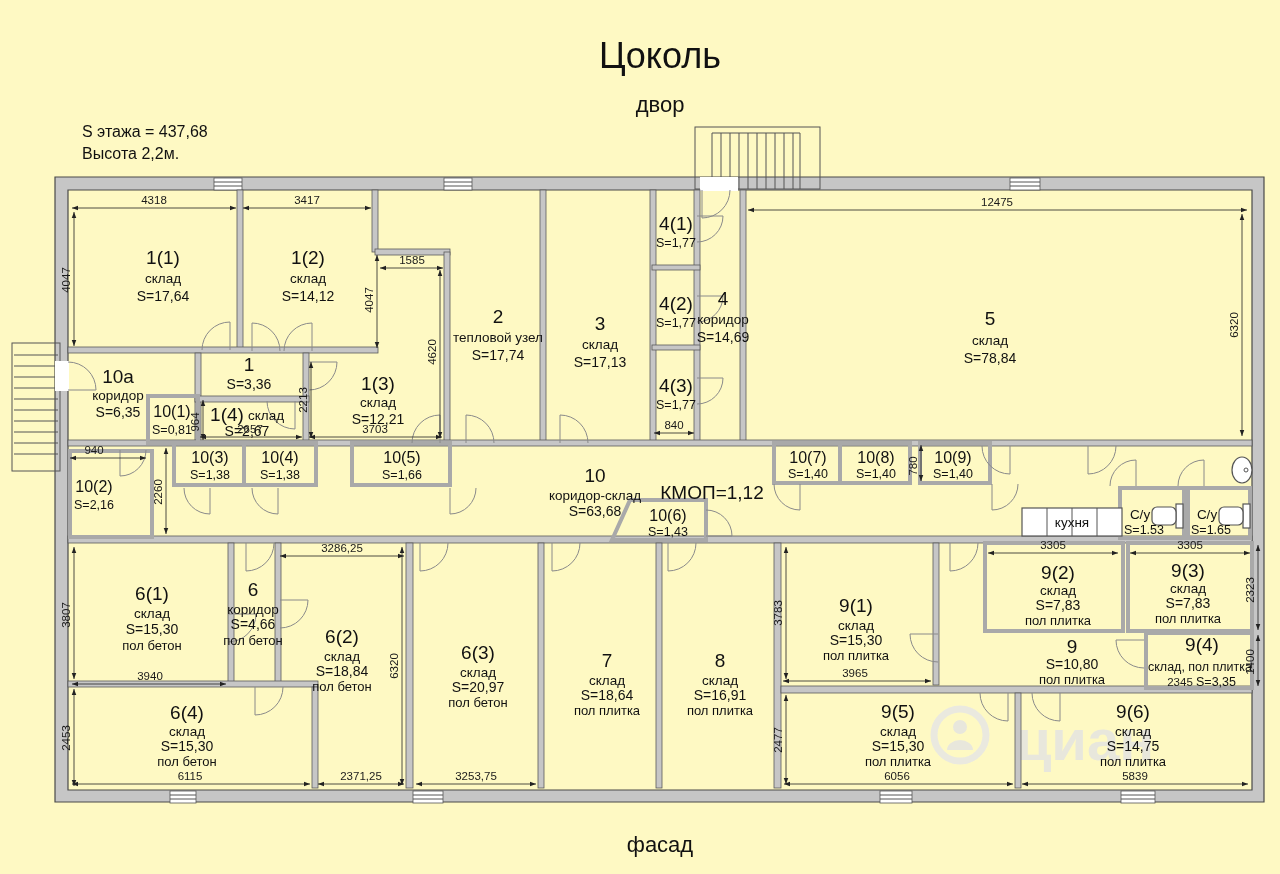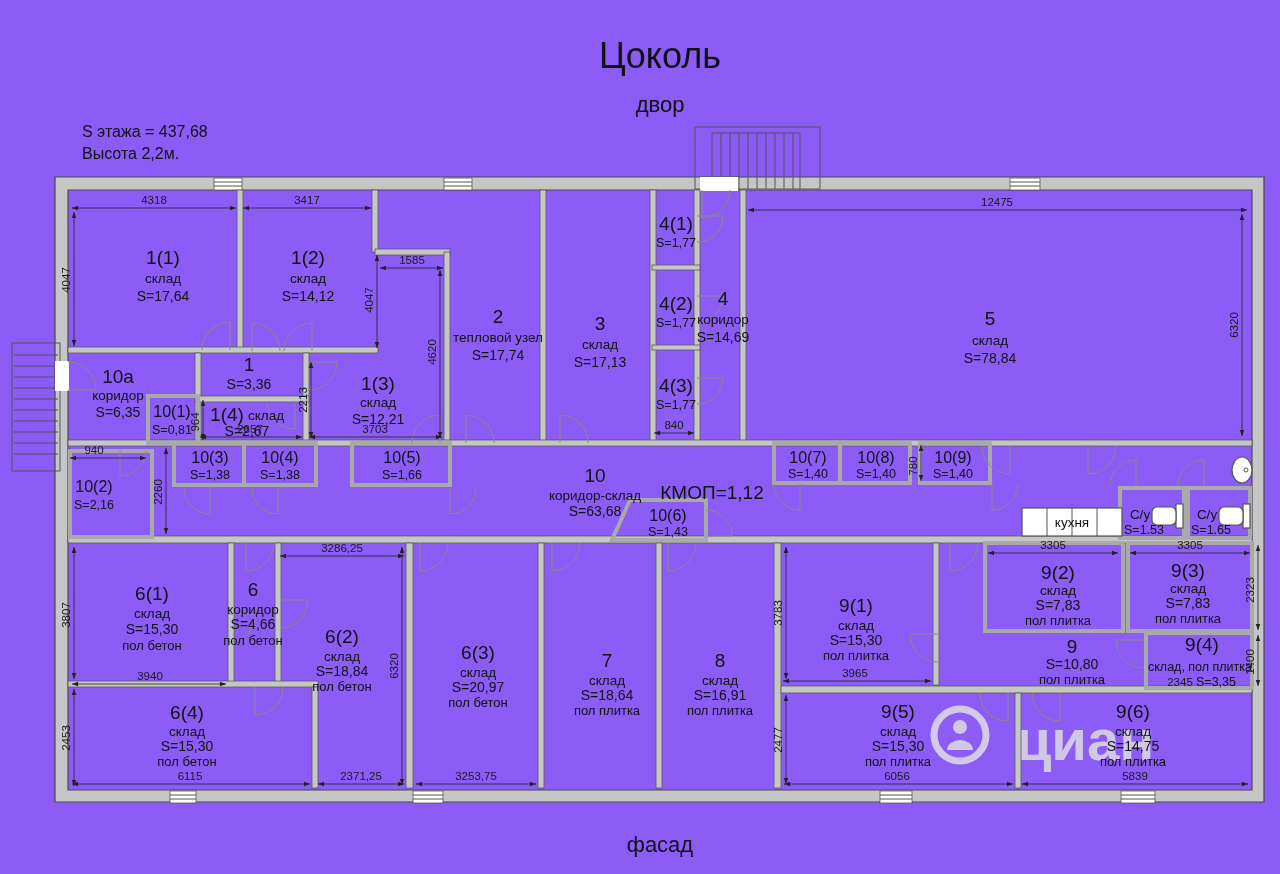--- a/index.html
+++ b/index.html
@@ -1,16 +1,16 @@
 <!DOCTYPE html>
 <html><head>
 <meta charset="utf-8">
 <style>
   html,body{margin:0;padding:0;background:#fff;}
-  .stage{width:1280px;height:874px;position:relative;background:#8b5cf6;overflow:hidden;}
+  .stage{width:1280px;height:874px;position:relative;background:#fef9c3;overflow:hidden;}
   svg text{font-family:"Liberation Sans","DejaVu Sans",sans-serif;fill:#111;}
   .title{font-size:36px;text-anchor:middle;}
   .sub{font-size:22px;text-anchor:middle;}
   .info{font-size:16px;text-anchor:start;}
   .rn{font-size:19px;text-anchor:middle;}
   .rns{font-size:16px;text-anchor:middle;}
   .rt{font-size:13.5px;text-anchor:middle;}
   .ra{font-size:14px;text-anchor:middle;}
   .ras{font-size:12.5px;text-anchor:middle;}
   .rf{font-size:13px;text-anchor:middle;}

